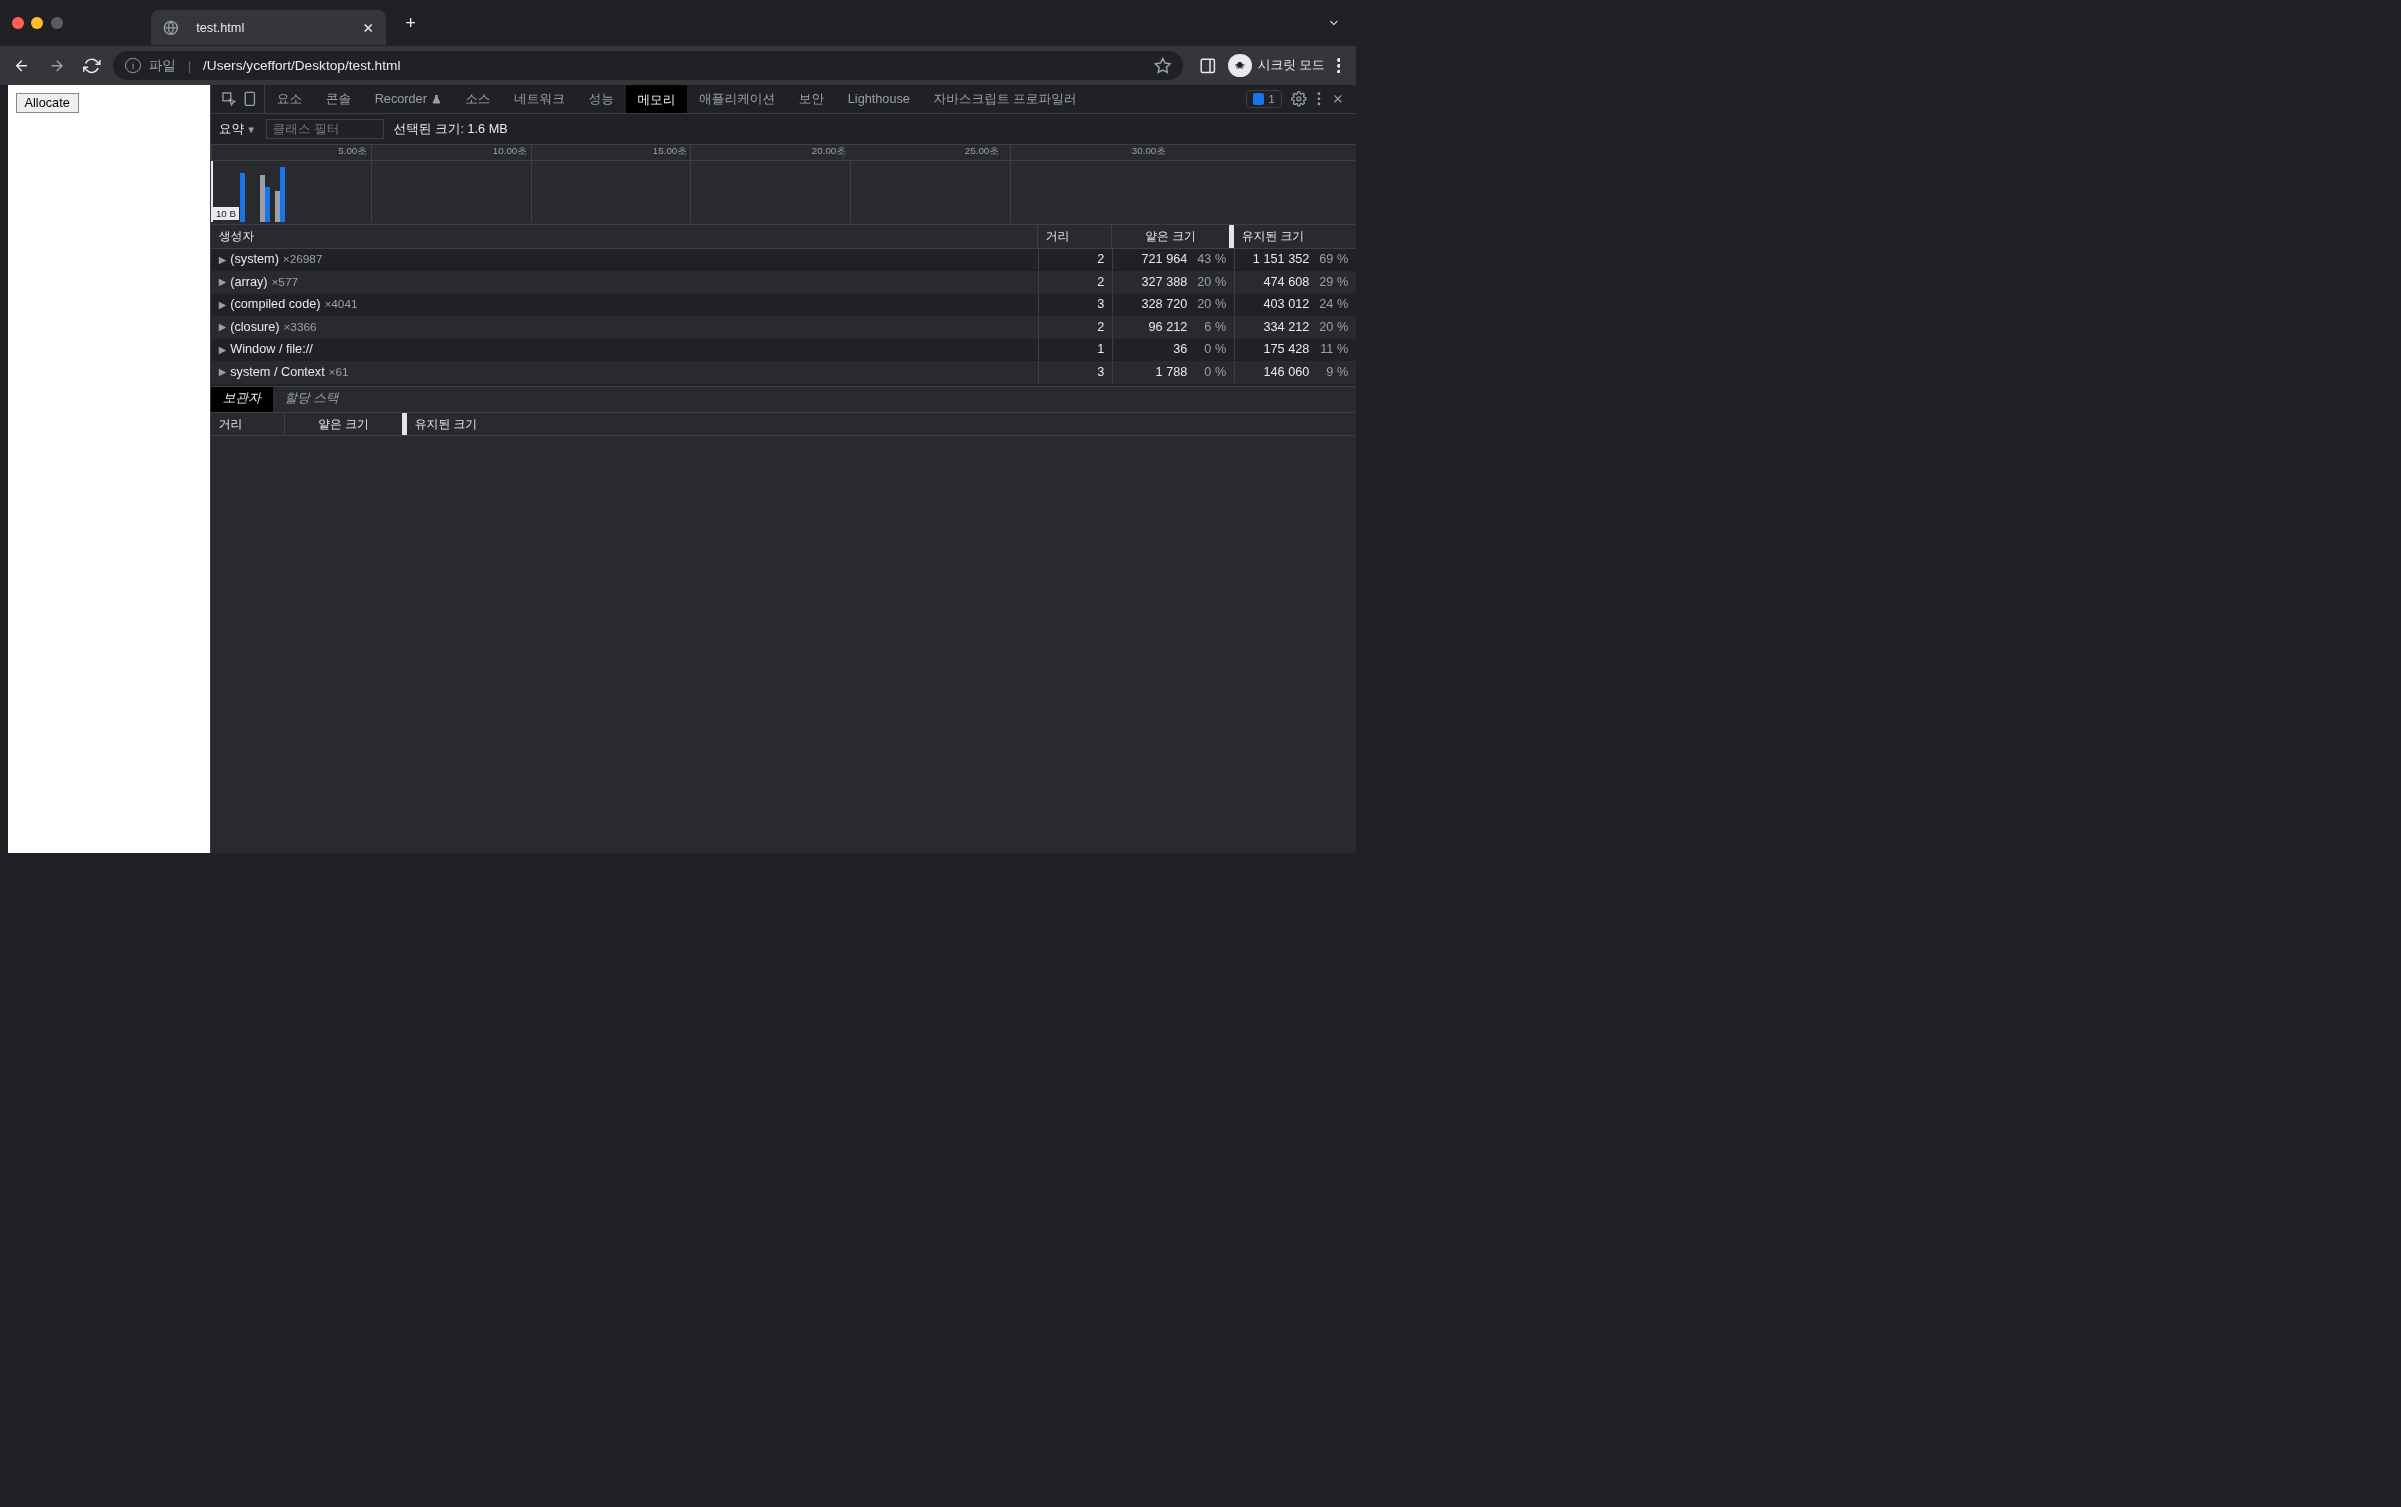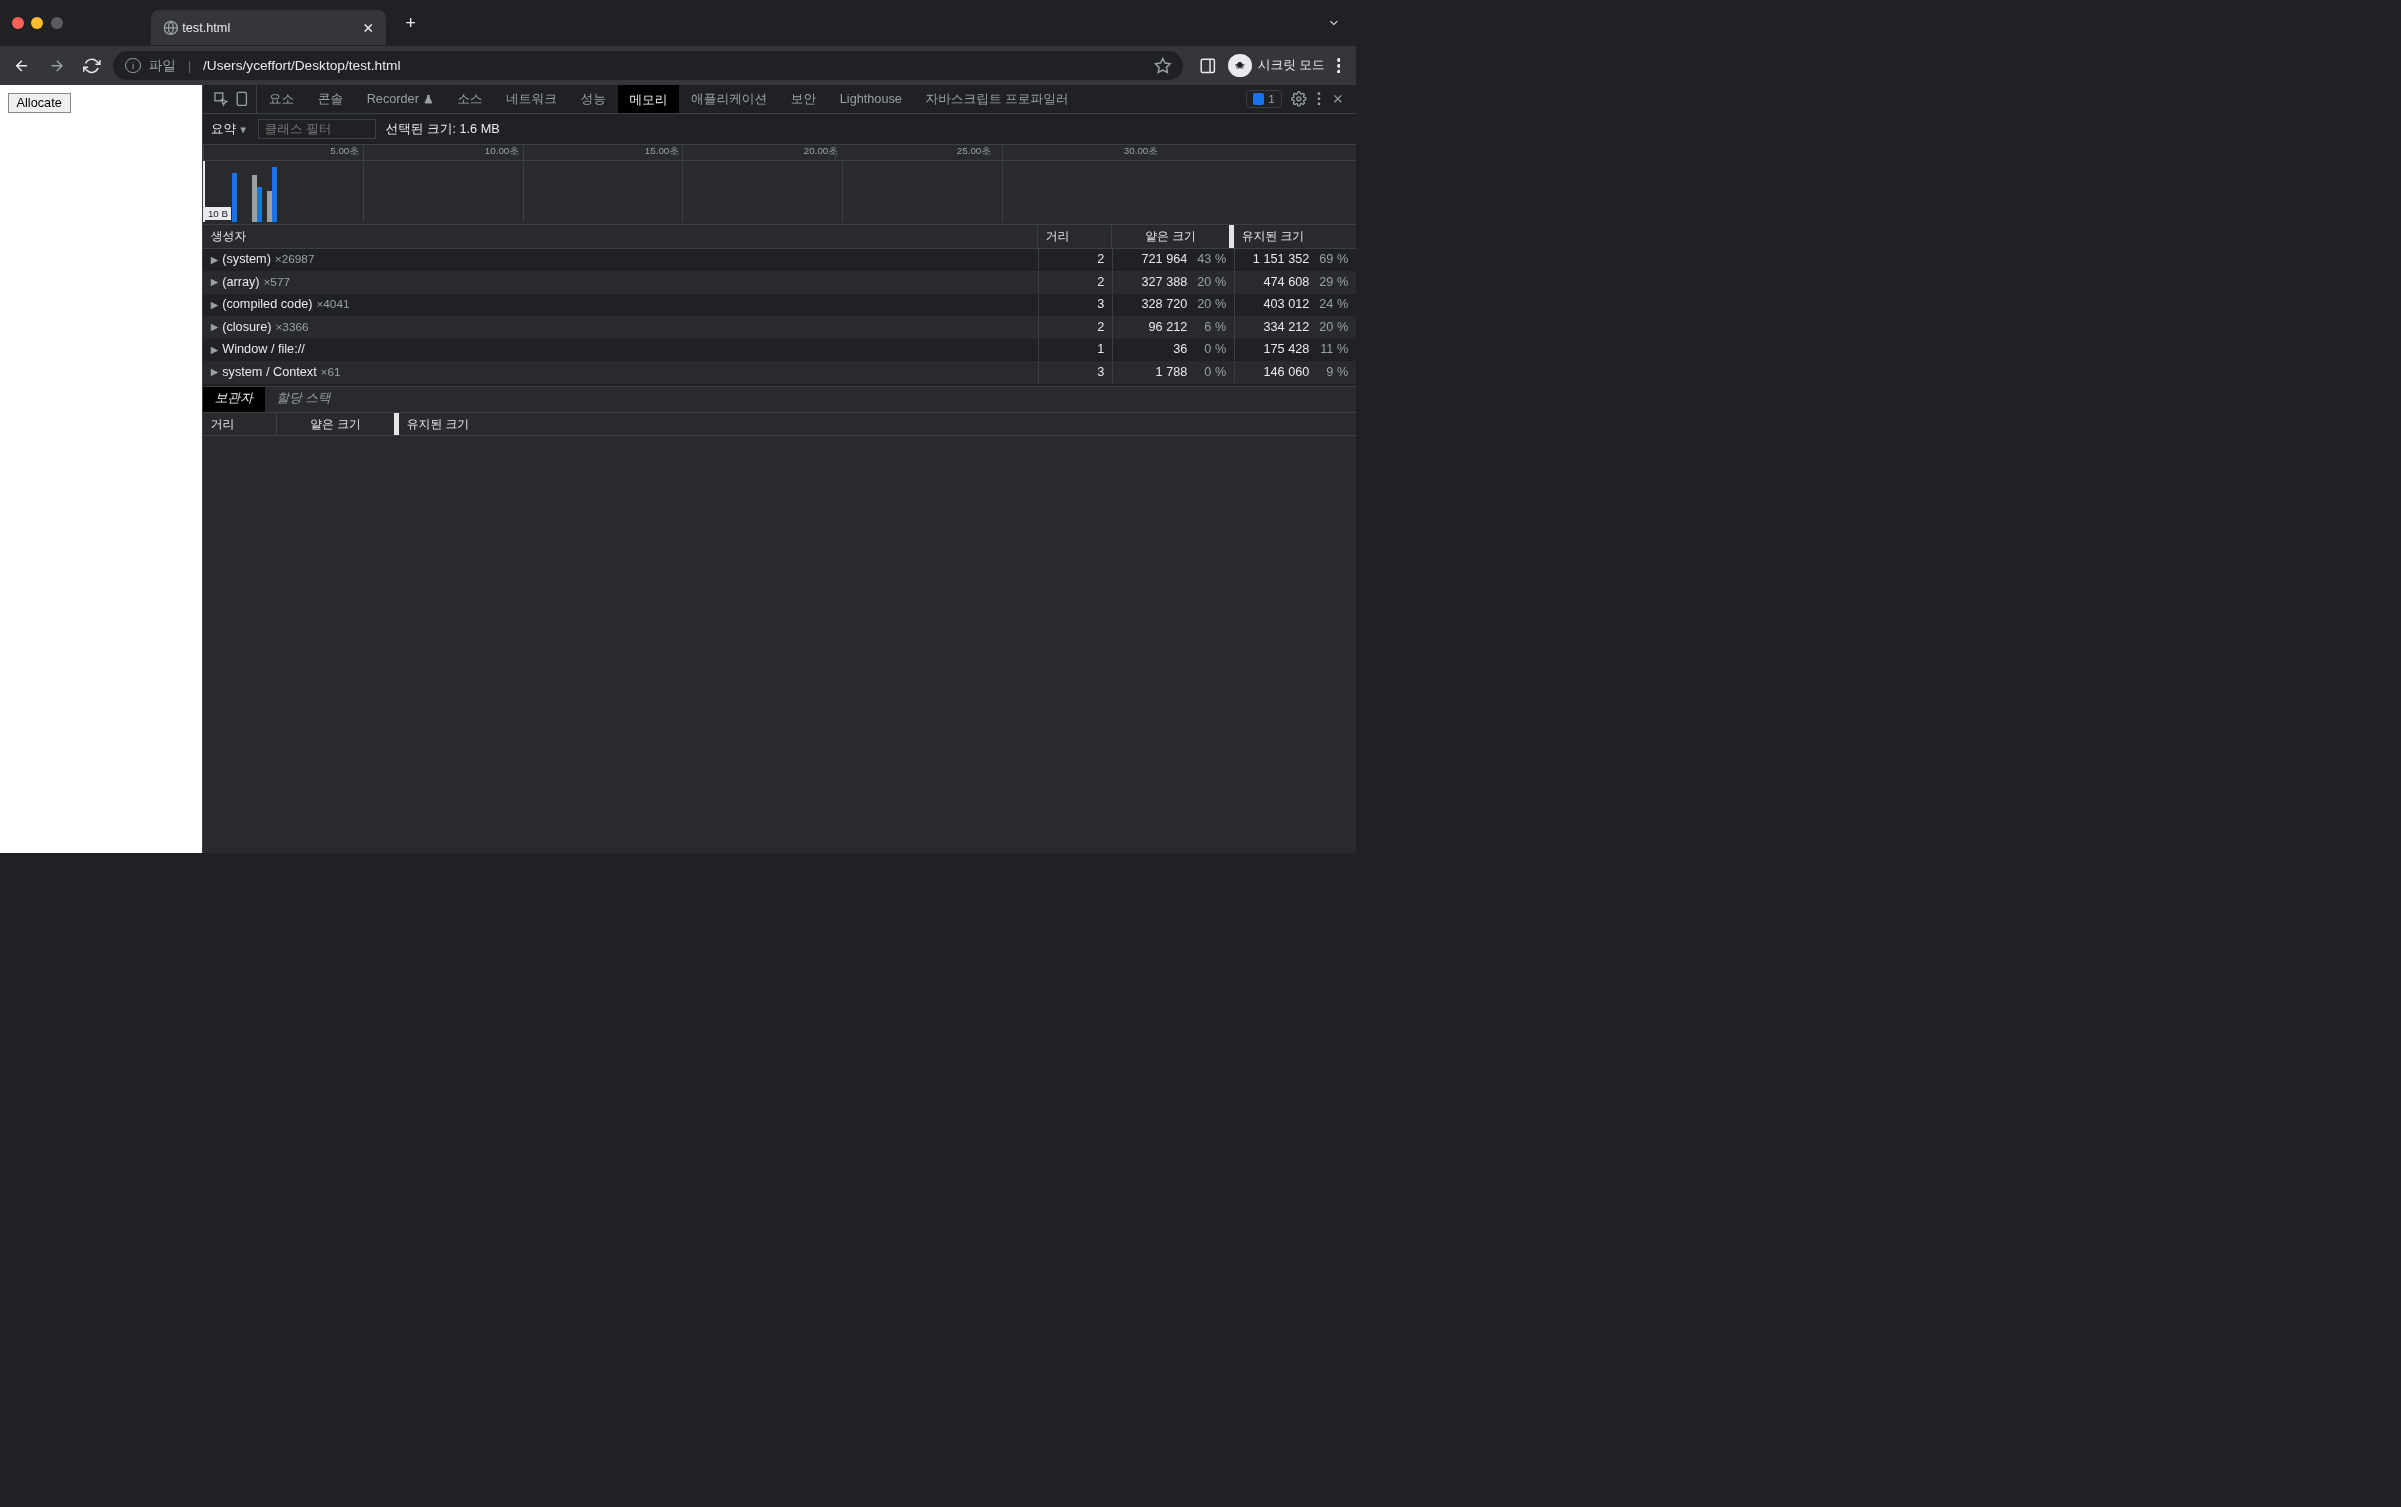--- a/index.html
+++ b/index.html
@@ -5,41 +5,41 @@
 * { margin: 0; padding: 0; box-sizing: border-box; }
 body { font-family: -apple-system, BlinkMacSystemFont, "Segoe UI", sans-serif; background: #202124; color: #e8eaed; overflow: hidden; width: 1356px; height: 853px; }
 
 
 .window-chrome { height: 46px; background: #202124; display: flex; align-items: center; padding: 0 11.8px; position: relative; }
 .traffic-lights { display: flex; gap: 7.8px; margin-right: 88px; }
 .traffic-light { width: 11.8px; height: 11.8px; border-radius: 50%; }
 .tl-close { background: #ff5f57; }
 .tl-min { background: #febc2e; }
 .tl-max { background: #5a5c5e; }
-.tab { display: flex; align-items: center; background: #35363a; height: 35px; padding: 0 11.8px; border-radius: 7.8px 7.8px 0 0; gap: 4px; min-width: 235px; margin-top: 9.8px; }
+.tab { display: flex; align-items: center; background: #35363a; height: 35px; padding: 0 11.8px; border-radius: 7.8px 7.8px 0 0; gap: 18px; min-width: 235px; margin-top: 9.8px; }
 .globe-icon { width: 15.7px; height: 15.7px; color: #9aa0a6; }
 .tab-title { color: #e8eaed; font-size: 12.7px; flex: 1; }
 .tab-close { color: #e8eaed; cursor: pointer; font-size: 13.7px; }
 .new-tab { color: #e8eaed; margin-left: 19.6px; font-size: 17.6px; cursor: pointer; }
 .window-dropdown { position: absolute; right: 15.7px; color: #e8eaed; }
 
 
 .browser-toolbar { height: 39px; background: #35363a; display: flex; align-items: center; padding: 0 7.8px; gap: 7.8px; }
 .nav-btn { width: 27.4px; height: 27.4px; display: flex; align-items: center; justify-content: center; color: #9aa0a6; cursor: pointer; }
 .nav-btn.active { color: #e8eaed; }
 .addr-bar { flex: 1; background: #202124; border-radius: 19.6px; height: 29px; display: flex; align-items: center; padding: 0 11.8px; gap: 7.8px; color: #9aa0a6; font-size: 13.7px; }
 .addr-info { width: 15.7px; height: 15.7px; border: 1.5px solid #9aa0a6; border-radius: 50%; display: flex; align-items: center; justify-content: center; font-size: 9.8px; }
 .addr-sep { color: #5f6368; margin: 0 3.9px; }
 .addr-path { color: #e8eaed; }
 .toolbar-right { display: flex; align-items: center; gap: 11.8px; padding: 0 7.8px; }
 .incognito-badge { display: flex; align-items: center; gap: 5.9px; color: #e8eaed; font-size: 12.7px; }
 .incognito-icon { width: 23.5px; height: 23.5px; background: #e8eaed; border-radius: 50%; display: flex; align-items: center; justify-content: center; color: #202124; }
 
 
-.content-area { display: flex; height: calc(100% - 85px); }
+.content-area { display: flex; height: calc(100% - 85px); padding-left: 8px; }
 .page-content { width: 202px; background: #fff; padding: 7.8px; }
 .allocate-btn { background: #efefef; border: 1px solid #888; padding: 2px 7.8px; font-size: 12.7px; cursor: pointer; font-family: inherit; color: #000; }
 
 
 .devtools { flex: 1; display: flex; flex-direction: column; background: #202124; border-left: 1px solid #3c4043; }
 .dt-tabbar { height: 29px; display: flex; align-items: center; border-bottom: 1px solid #3c4043; padding: 0 3.9px; font-size: 12.7px; color: #9aa0a6; }
 .dt-tabbar-icons { display: flex; gap: 5.9px; padding: 0 5.9px; border-right: 1px solid #3c4043; height: 100%; align-items: center; }
 .dt-tab-ic { width: 15.7px; height: 15.7px; color: #9aa0a6; cursor: pointer; }
 .dt-tabs { display: flex; flex: 1; height: 100%; }
 .dt-tab { padding: 0 11.8px; display: flex; align-items: center; cursor: pointer; height: 100%; gap: 3.9px; }

